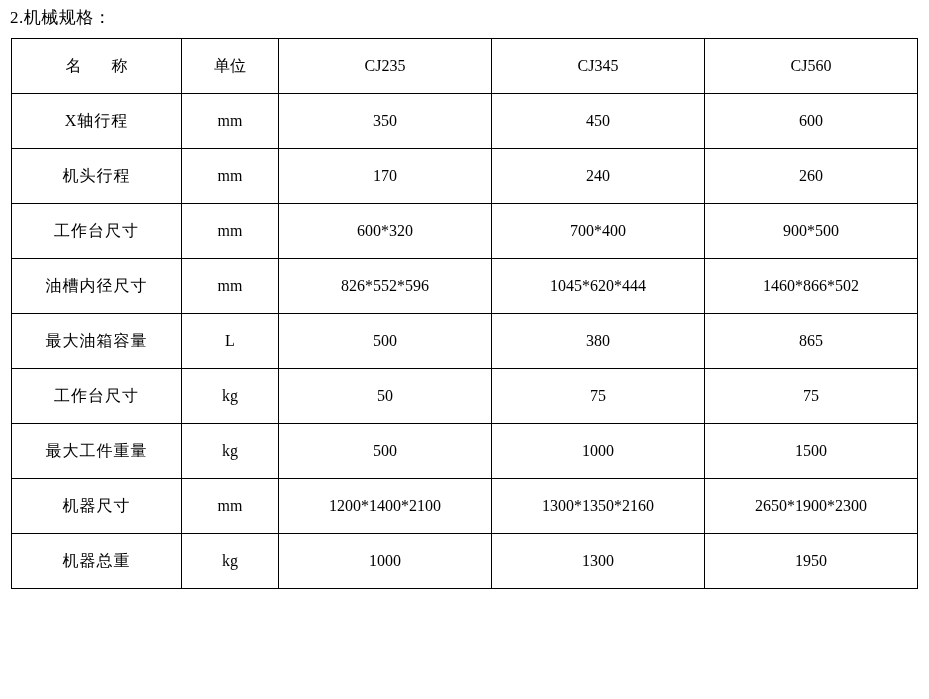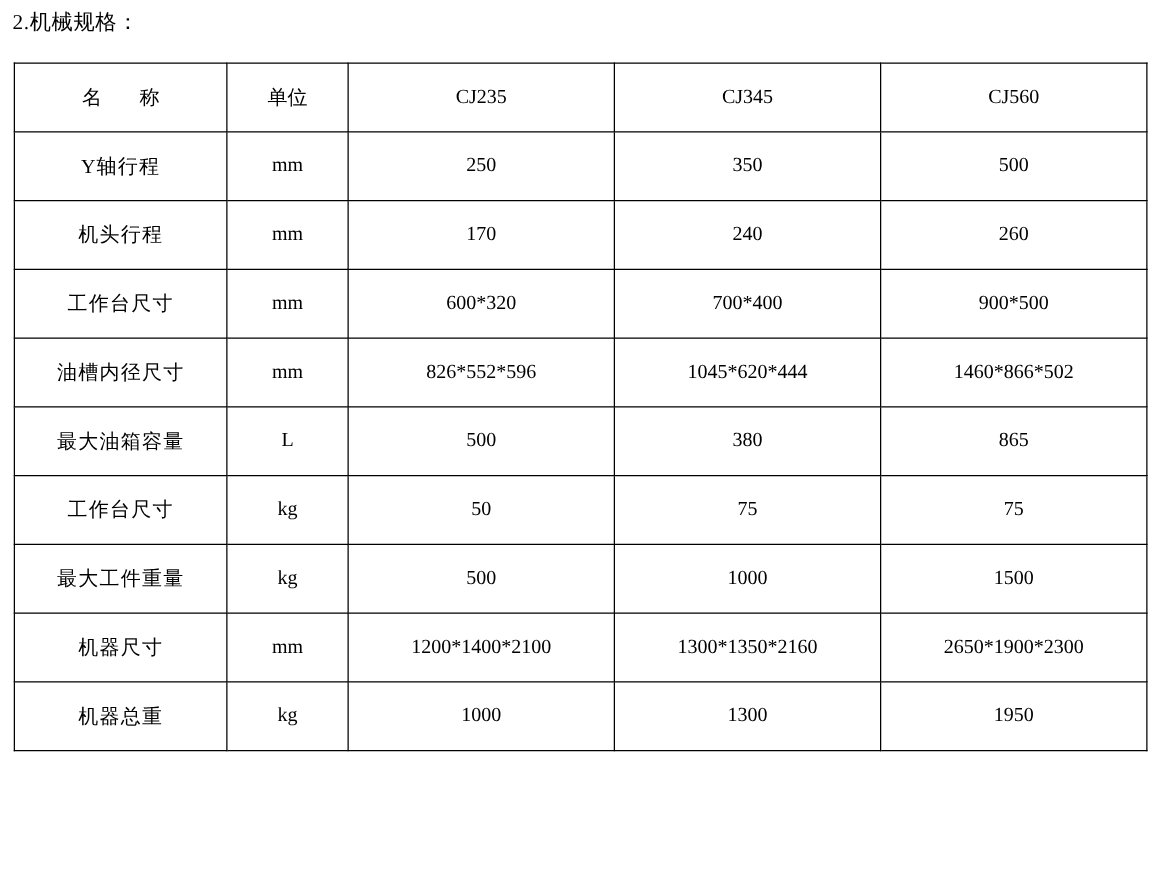--- a/index.html
+++ b/index.html
@@ -25,21 +25,21 @@
     left: 10px;
     top: 6px;
     font-size: 17px;
     font-family: "Liberation Serif", serif;
     letter-spacing: 0.5px;
     white-space: nowrap;
   }
   table.spec {
     position: absolute;
     left: 11px;
-    top: 50px;
+    top: 38px;
     width: 907px;
     border-collapse: collapse;
     table-layout: fixed;
   }
   table.spec col.c-name  { width: 170px; }
   table.spec col.c-unit  { width: 97px; }
   table.spec col.c-model { width: 213px; }
   table.spec td {
     border: 1px solid #000000;
     text-align: center;
@@ -85,28 +85,28 @@
     </colgroup>
     <tbody>
       <tr>
         <td class="head-name">名　称</td>
         <td class="head-unit">单位</td>
         <td class="head-model">CJ235</td>
         <td class="head-model">CJ345</td>
         <td class="head-model">CJ560</td>
       </tr>
 
+      <tr>
+        <td class="name-cell">X轴行程</td>
+        <td class="unit-cell">mm</td>
+        <td class="val-cell">350</td>
+        <td class="val-cell">450</td>
+        <td class="val-cell">600</td>
+      </tr>
 
-      <tr>
-        <td class="name-cell">Y轴行程</td>
-        <td class="unit-cell">mm</td>
-        <td class="val-cell">250</td>
-        <td class="val-cell">350</td>
-        <td class="val-cell">500</td>
-      </tr>
 
 
       <tr>
         <td class="name-cell">机头行程</td>
         <td class="unit-cell">mm</td>
         <td class="val-cell">170</td>
         <td class="val-cell">240</td>
         <td class="val-cell">260</td>
       </tr>
 

